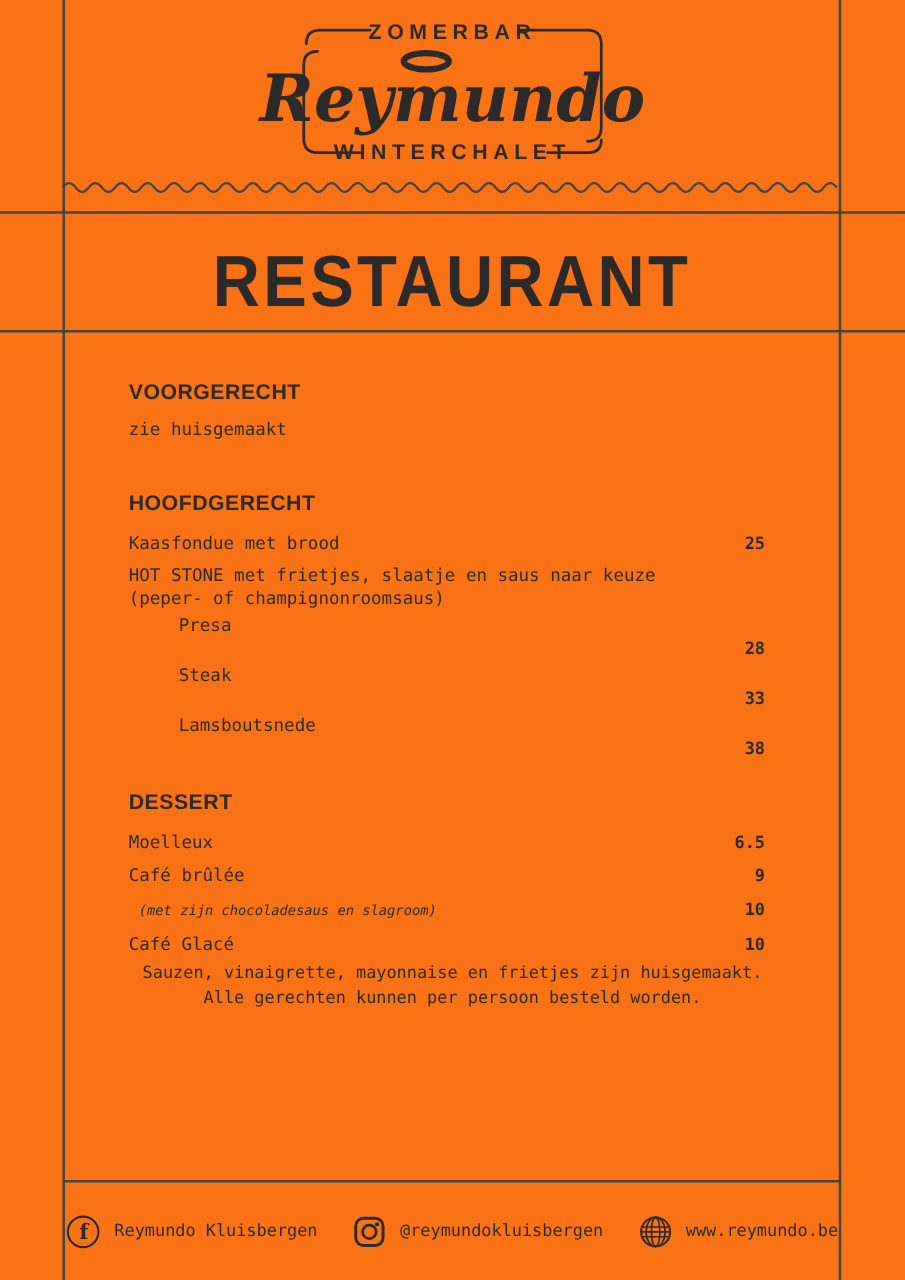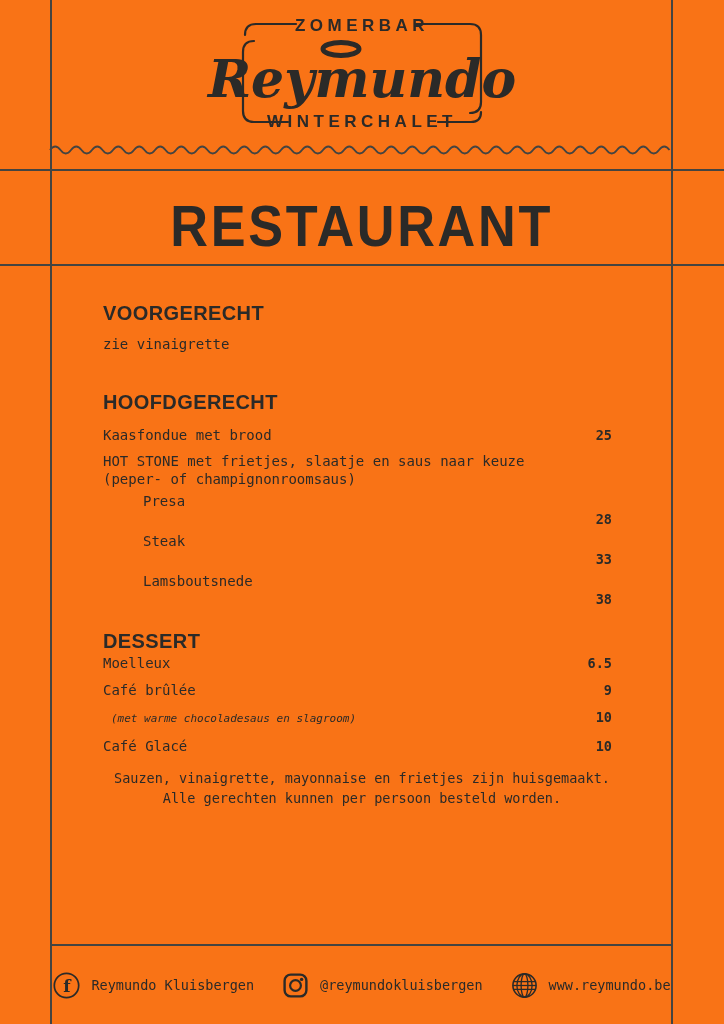--- a/index.html
+++ b/index.html
@@ -26,37 +26,37 @@
     display:flex;align-items:center;justify-content:center;
   }
   .title-band h1{
     margin:0;font-family:"Liberation Sans",sans-serif;font-weight:700;
     font-size:58px;letter-spacing:3px;transform:scaleX(.9);color:#2b2a28;
   }
 
   
   .menu{position:absolute;left:103px;width:509px;top:303px;}
   .sec-heading{
-    font-family:"Liberation Sans",sans-serif;font-weight:700;font-size:20px;
+    font-family:"Liberation Sans",sans-serif;font-weight:700;font-size:17px;
     letter-spacing:.4px;color:#2b2a28;line-height:21px;
   }
   .row{display:flex;align-items:baseline;font-size:14px;line-height:18px;}
   .row .iname{white-space:pre-wrap;}
   .row .price{margin-left:auto;font-weight:700;font-size:13.5px;}
   .row .inote{font-style:italic;font-size:11px;margin-left:8px;}
   .indent{padding-left:40px;}
   .wrapline{font-size:14px;line-height:18px;}
 
   .mt-zie{margin-top:11px;}
   .mt-hoofd{margin-top:39px;}
   .mt-first{margin-top:13px;}
   .mt-hot{margin-top:8px;}
   .mt-sub{margin-top:4px;flex-direction:column;}
   .mt-dessert{margin-top:23px;}
-  .mt-des-first{margin-top:2px;}
+  .mt-des-first{margin-top:13px;}
   .mt-des{margin-top:9px;}
 
   
   .house-note{
     position:absolute;top:768px;left:51px;width:622px;text-align:center;
     font-size:13.5px;line-height:20px;
   }
 
   
   .social{
@@ -93,21 +93,21 @@
   </svg>
 
   <div class="title-band">
     <h1>RESTAURANT</h1>
   </div>
 
   <div class="menu">
 
     <div class="sec-heading">VOORGERECHT</div>
     <div class="row mt-zie">
-      <span class="iname">zie vinaigrette</span>
+      <span class="iname">zie huisgemaakt</span>
     </div>
 
     <div class="sec-heading mt-hoofd">HOOFDGERECHT</div>
     <div class="row mt-first">
       <span class="iname">Kaasfondue met brood</span>
       <span class="price">25</span>
     </div>
     <div class="mt-hot">
       <div class="wrapline">HOT STONE met frietjes, slaatje en saus naar keuze</div>
       <div class="wrapline">(peper- of champignonroomsaus)</div>
@@ -128,21 +128,21 @@
     <div class="sec-heading mt-dessert">DESSERT</div>
     <div class="row mt-des-first">
       <span class="iname">Moelleux</span>
       <span class="price">6.5</span>
     </div>
     <div class="row mt-des">
       <span class="iname">Café brûlée</span>
       <span class="price">9</span>
     </div>
     <div class="row mt-des">
-      <span class="inote">(met warme chocoladesaus en slagroom)</span>
+      <span class="inote">(met zijn chocoladesaus en slagroom)</span>
       <span class="price">10</span>
     </div>
     <div class="row mt-des">
       <span class="iname">Café Glacé</span>
       <span class="price">10</span>
     </div>
   </div>
 
   <div class="house-note">
     <div>Sauzen, vinaigrette, mayonnaise en frietjes zijn huisgemaakt.</div>

